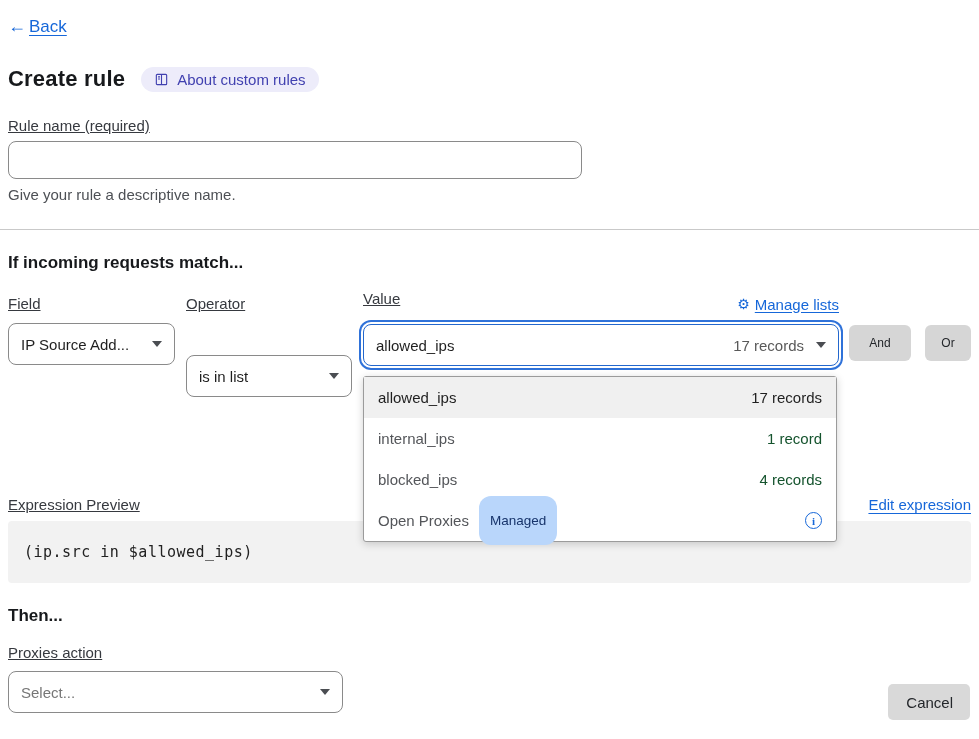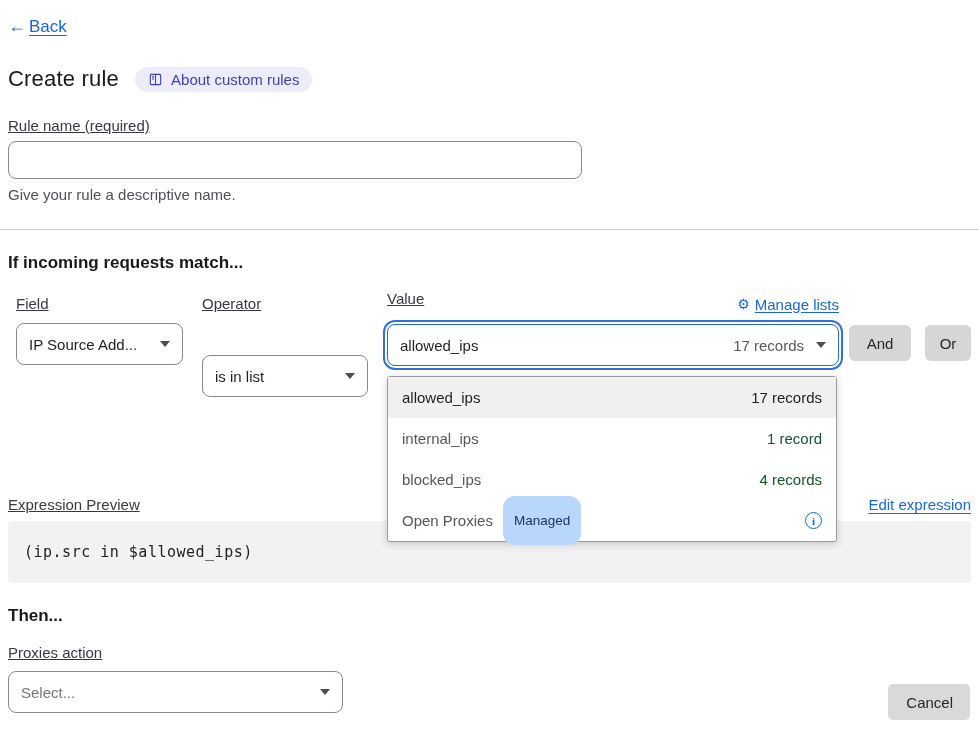--- a/index.html
+++ b/index.html
@@ -12,21 +12,21 @@
   }
   a { text-decoration: none; cursor: pointer; }
 
   
   .back-link { display: inline-flex; align-items: center; gap: 3px; color: #1667d9; font-size: 17px; }
   .back-link .arrow { font-size: 18px; }
   .back-link .back-text { text-decoration: underline; text-underline-offset: 3px; }
 
   
   .title-row { display: flex; align-items: center; gap: 16px; margin-top: 29px; }
-  .page-title { font-size: 22px; font-weight: 400; color: #17191c; letter-spacing: .2px; }
+  .page-title { font-size: 22px; font-weight: 700; color: #17191c; letter-spacing: .2px; }
   .about-pill {
     display: inline-flex; align-items: center; gap: 8px;
     background: #edecfa; color: #4141b0;
     font-size: 15px; padding: 4px 13px; border-radius: 14px;
   }
   .about-pill svg { display: block; }
 
   
   .field-label { font-size: 15px; color: #36393f; text-decoration: underline; }
   .rule-name-label { margin-top: 25px; }
@@ -37,21 +37,21 @@
     outline: none;
   }
   .helper-text { margin-top: 7px; font-size: 15px; color: #4d5055; }
 
   hr.divider { border: none; border-top: 1px solid #c9c9c9; margin: 26px -8px 0 -8px; }
 
   .section-heading { font-size: 17px; font-weight: 700; color: #17191c; margin-top: 23px; }
 
   
   .condition-row { display: flex; column-gap: 11px; margin-top: 22px; align-items: flex-start; }
-  .col { display: flex; flex-direction: column; margin-left: 8px; }
+  .col { display: flex; flex-direction: column; }
   .col-field { width: 167px; }
   .col-operator { width: 166px; gap: 32px; }
   .col-value { flex: 1; position: relative; }
   .col .field-label { margin-bottom: 11px; }
   .value-label-row { display: flex; justify-content: space-between; align-items: center; margin-bottom: 11px; height: 18px; }
   .manage-lists { display: inline-flex; align-items: center; gap: 5px; color: #1667d9; font-size: 15px; }
   .manage-lists .link-text { text-decoration: underline; text-underline-offset: 2px; }
   .gear { font-size: 14px; line-height: 1; }
 
   .select-box {
@@ -66,21 +66,21 @@
   }
   .select-focused {
     border: 1px solid #2367cd;
     box-shadow: 0 0 0 2px #ffffff, 0 0 0 4px #2f72d9;
   }
   .sel-meta { color: #595959; margin-right: 2px; }
 
   .logic-btn {
     height: 36px; margin-top: 30px; border: none; border-radius: 6px;
     background: #d6d6d6; color: #24272b; font-family: "Liberation Sans", sans-serif;
-    font-size: 15px; cursor: pointer;
+    font-size: 12px; cursor: pointer;
   }
   .and-btn { width: 62px; margin-left: -1px; }
   .or-btn { width: 46px; margin-left: 3px; }
 
   
   .dropdown-panel {
     position: absolute; left: 0; right: 2px; top: calc(100% + 10px);
     background: #fff; border: 1px solid #9b9b9b; border-radius: 3px;
     box-shadow: 0 2px 8px rgba(0,0,0,.18); z-index: 20;
   }

